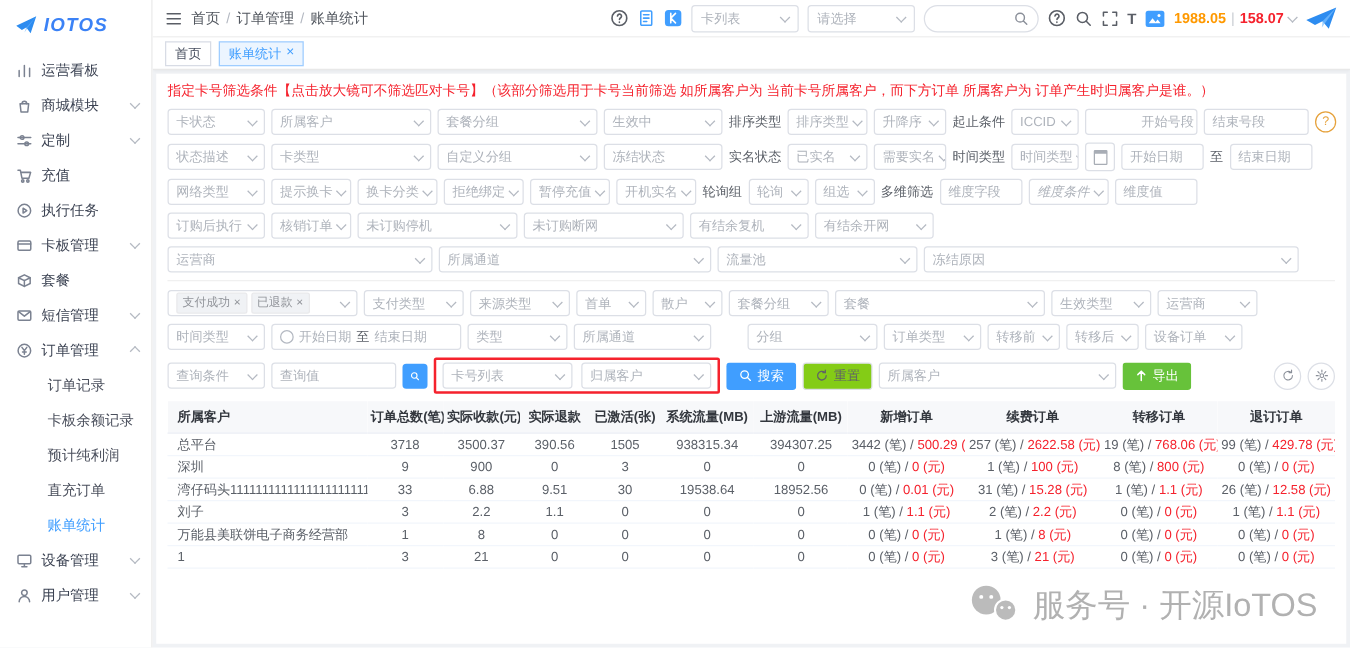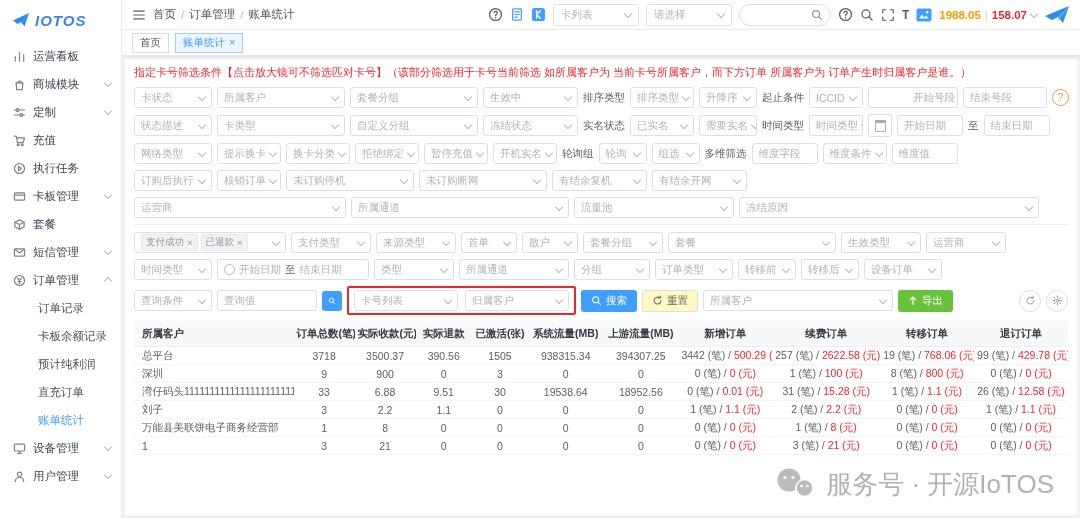--- a/index.html
+++ b/index.html
@@ -46,21 +46,21 @@
   .frow{display:flex;align-items:center;gap:5px;margin-bottom:6px;flex-wrap:nowrap;}
   .sel,.inp{height:21px;border:1px solid #dcdfe6;border-radius:3px;background:#fff;display:flex;align-items:center;gap:4px;padding:0 6px;box-sizing:border-box;font-size:10.5px;color:#aeb3bb;cursor:pointer;flex:none;overflow:hidden;white-space:nowrap;}
   .sel{justify-content:space-between;}
   .lbl{font-size:10.5px;color:#5b6068;flex:none;white-space:nowrap;}
   .calbox{width:22px;height:21px;border:1px solid #dcdfe6;border-radius:3px;display:flex;align-items:center;justify-content:center;flex:none;cursor:pointer;}
   .calbox i{display:block;width:9px;height:8px;border:1px solid #a8adb5;border-top-width:3px;border-radius:1px;}
   .clock{width:9px;height:9px;border:1px solid #b4b9c2;border-radius:50%;flex:none;}
   .qmark{margin-left:auto;width:15px;height:15px;border:1px solid #e6a23c;color:#e6a23c;border-radius:50%;font-size:10px;display:flex;align-items:center;justify-content:center;flex:none;cursor:pointer;}
   .divider{border:none;border-top:1px solid #f0f0f0;margin:2px 0 7px;}
   .tagchip{background:#f0f2f5;border:1px solid #e9e9eb;color:#909399;font-size:9.5px;height:15px;display:flex;align-items:center;gap:3px;padding:0 4px;border-radius:2px;flex:none;}
-  .btn{height:22px;border-radius:3px;font-size:10.5px;display:flex;align-items:center;gap:4px;padding:0 9px;border:1px solid transparent;cursor:pointer;background:#fef9c3;flex:none;font-family:inherit;}
+  .btn{height:22px;border-radius:3px;font-size:10.5px;display:flex;align-items:center;gap:4px;padding:0 9px;border:1px solid transparent;cursor:pointer;background:#84cc16;flex:none;font-family:inherit;}
   .btn.primary{background:#409eff;color:#fff;}
   .btn.plain{border-color:#dcdfe6;color:#606266;}
   .btn.export{background:#67c23a;color:#fff;}
   .btn svg{stroke:currentColor;fill:none;stroke-width:1.5;stroke-linecap:round;}
   .magbtn{width:20px;height:20px;background:#409eff;border:none;border-radius:3px;display:flex;align-items:center;justify-content:center;cursor:pointer;flex:none;}
   .redbox{display:flex;align-items:center;gap:7px;border:2px solid #f5222d;padding:2px 5px;border-radius:2px;flex:none;}
   .circle-btn{width:20px;height:20px;border:1px solid #dcdfe6;border-radius:50%;display:flex;align-items:center;justify-content:center;color:#8a8f99;cursor:pointer;flex:none;}
   .circle-btn svg{stroke:currentColor;fill:none;stroke-width:1.3;stroke-linecap:round;}
   
   .tbl{width:100%;border-collapse:collapse;font-size:10.5px;margin-top:2px;table-layout:fixed;}
@@ -421,21 +421,21 @@
             <i class="chev"></i>
           </div>
           <div class="sel" style="width: 48px;">
             <span>组选</span>
             <i class="chev"></i>
           </div>
           <span class="lbl">多维筛选</span>
           <div class="inp" style="width: 66px;">
             <span>维度字段</span>
           </div>
-          <div class="sel" style="width: 64px;">
+          <div class="sel" style="width: 64px; font-style: italic;">
             <span>维度条件</span>
             <i class="chev"></i>
           </div>
           <div class="inp" style="width: 66px;">
             <span>维度值</span>
           </div>
         </div>
         <div class="frow">
           <div class="sel" style="width: 78px;">
             <span>订购后执行</span>
@@ -542,21 +542,21 @@
             <span>结束日期</span>
           </div>
           <div class="sel" style="width: 80px;">
             <span>类型</span>
             <i class="chev"></i>
           </div>
           <div class="sel" style="width: 110px;">
             <span>所属通道</span>
             <i class="chev"></i>
           </div>
-          <div class="sel" style="width: 76px;">
+          <div class="sel" style="width: 104px; margin-left: 24px;">
             <span>分组</span>
             <i class="chev"></i>
           </div>
           <div class="sel" style="width: 78px;">
             <span>订单类型</span>
             <i class="chev"></i>
           </div>
           <div class="sel" style="width: 58px;">
             <span>转移前</span>
             <i class="chev"></i>

